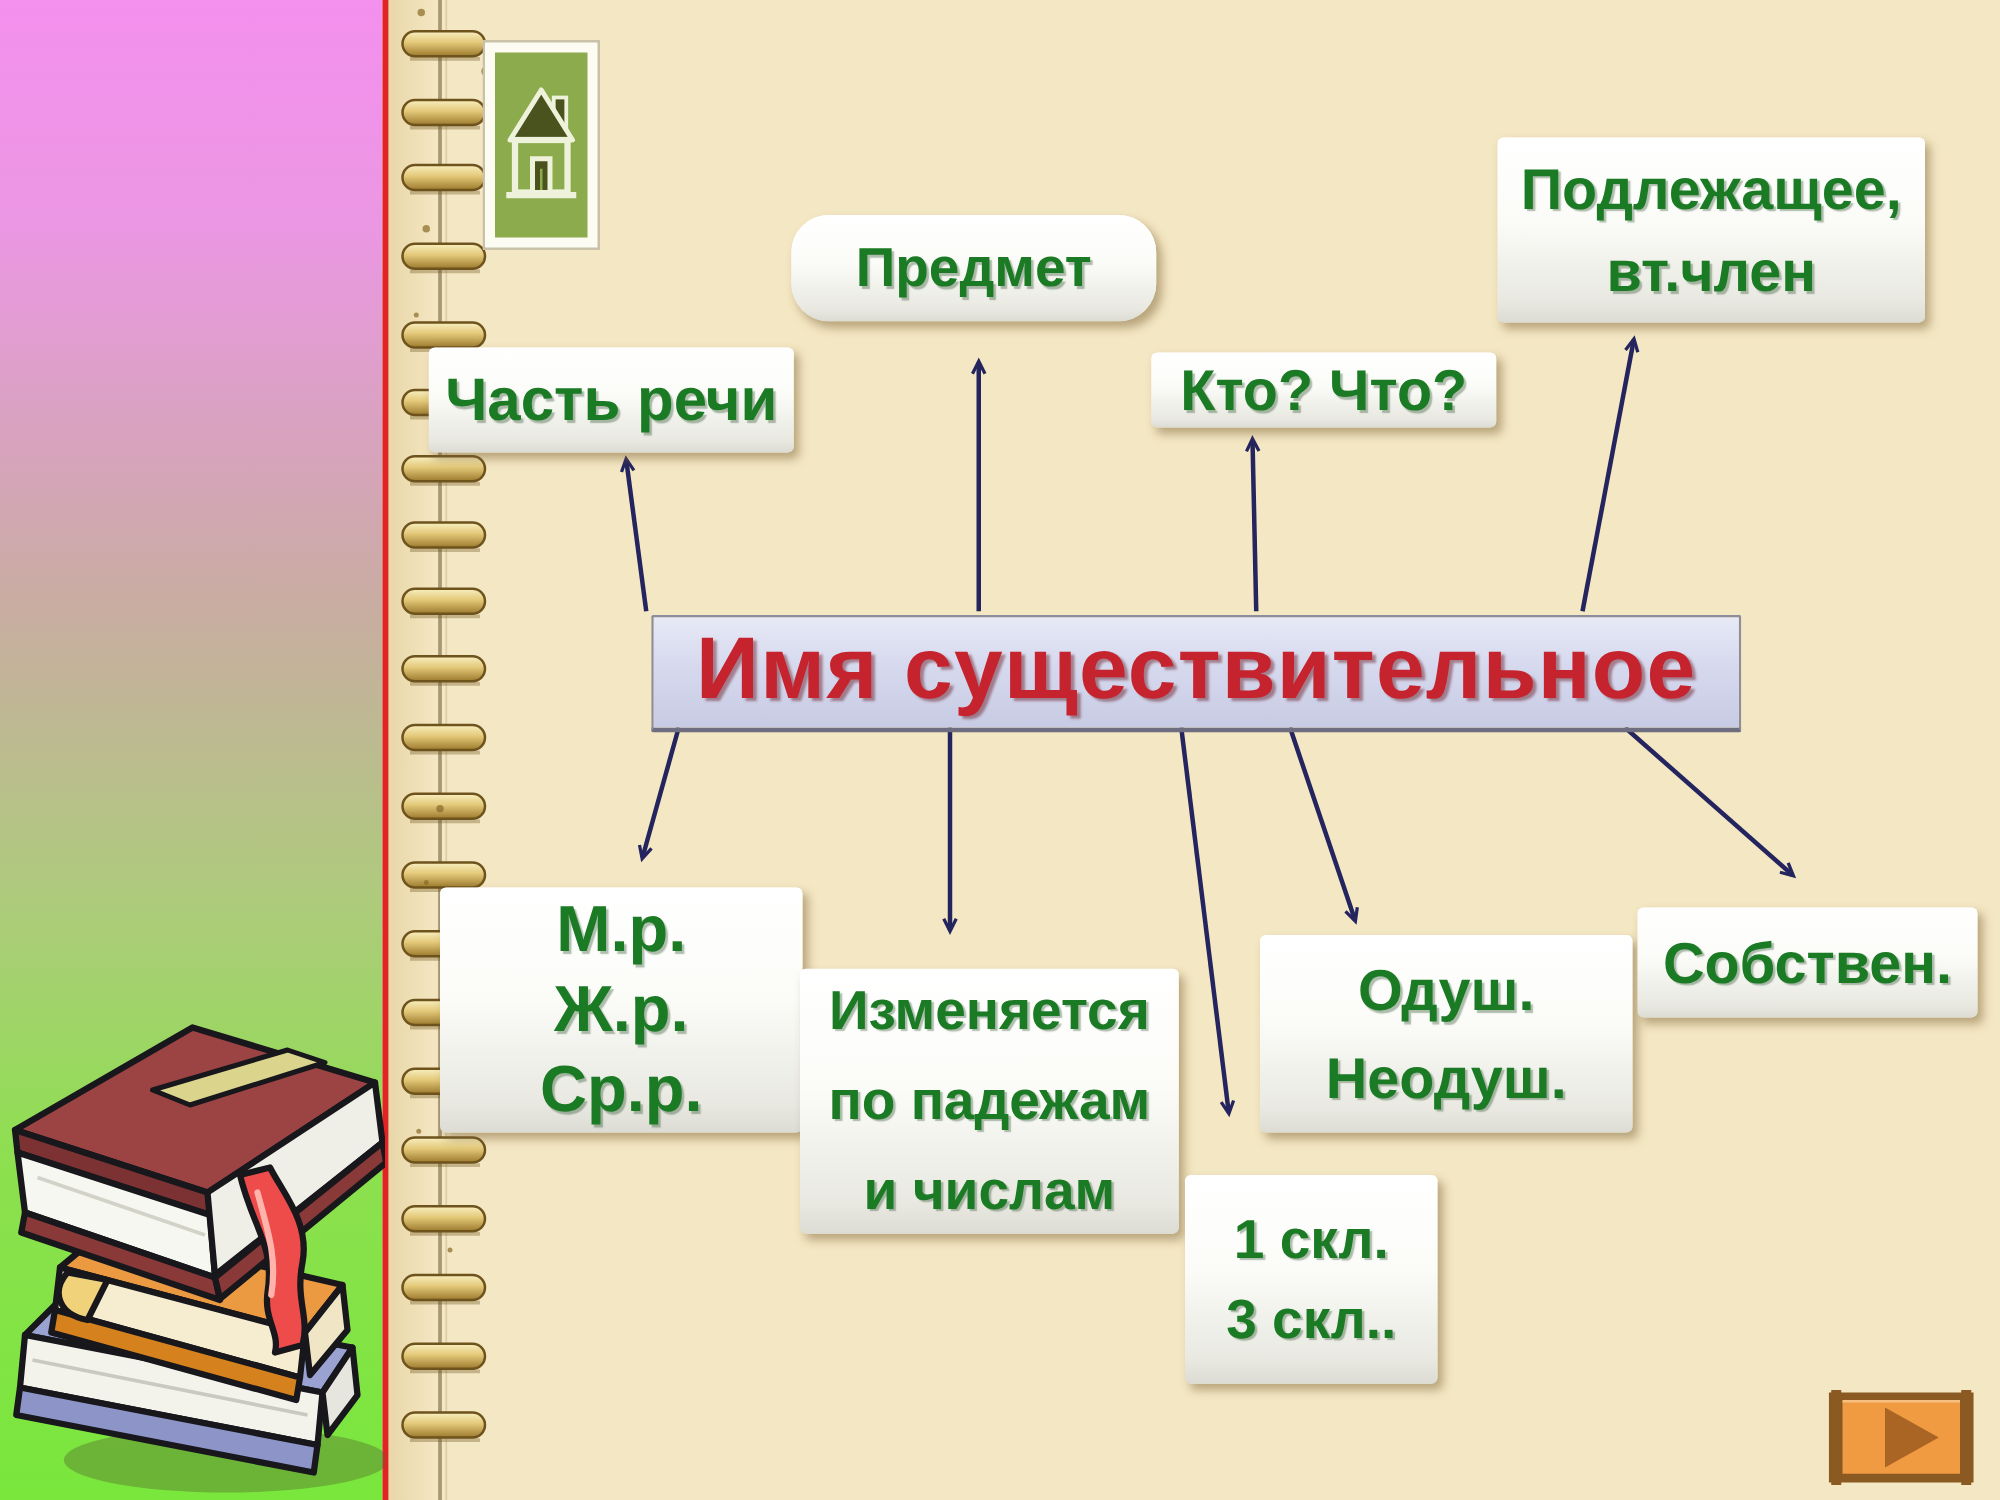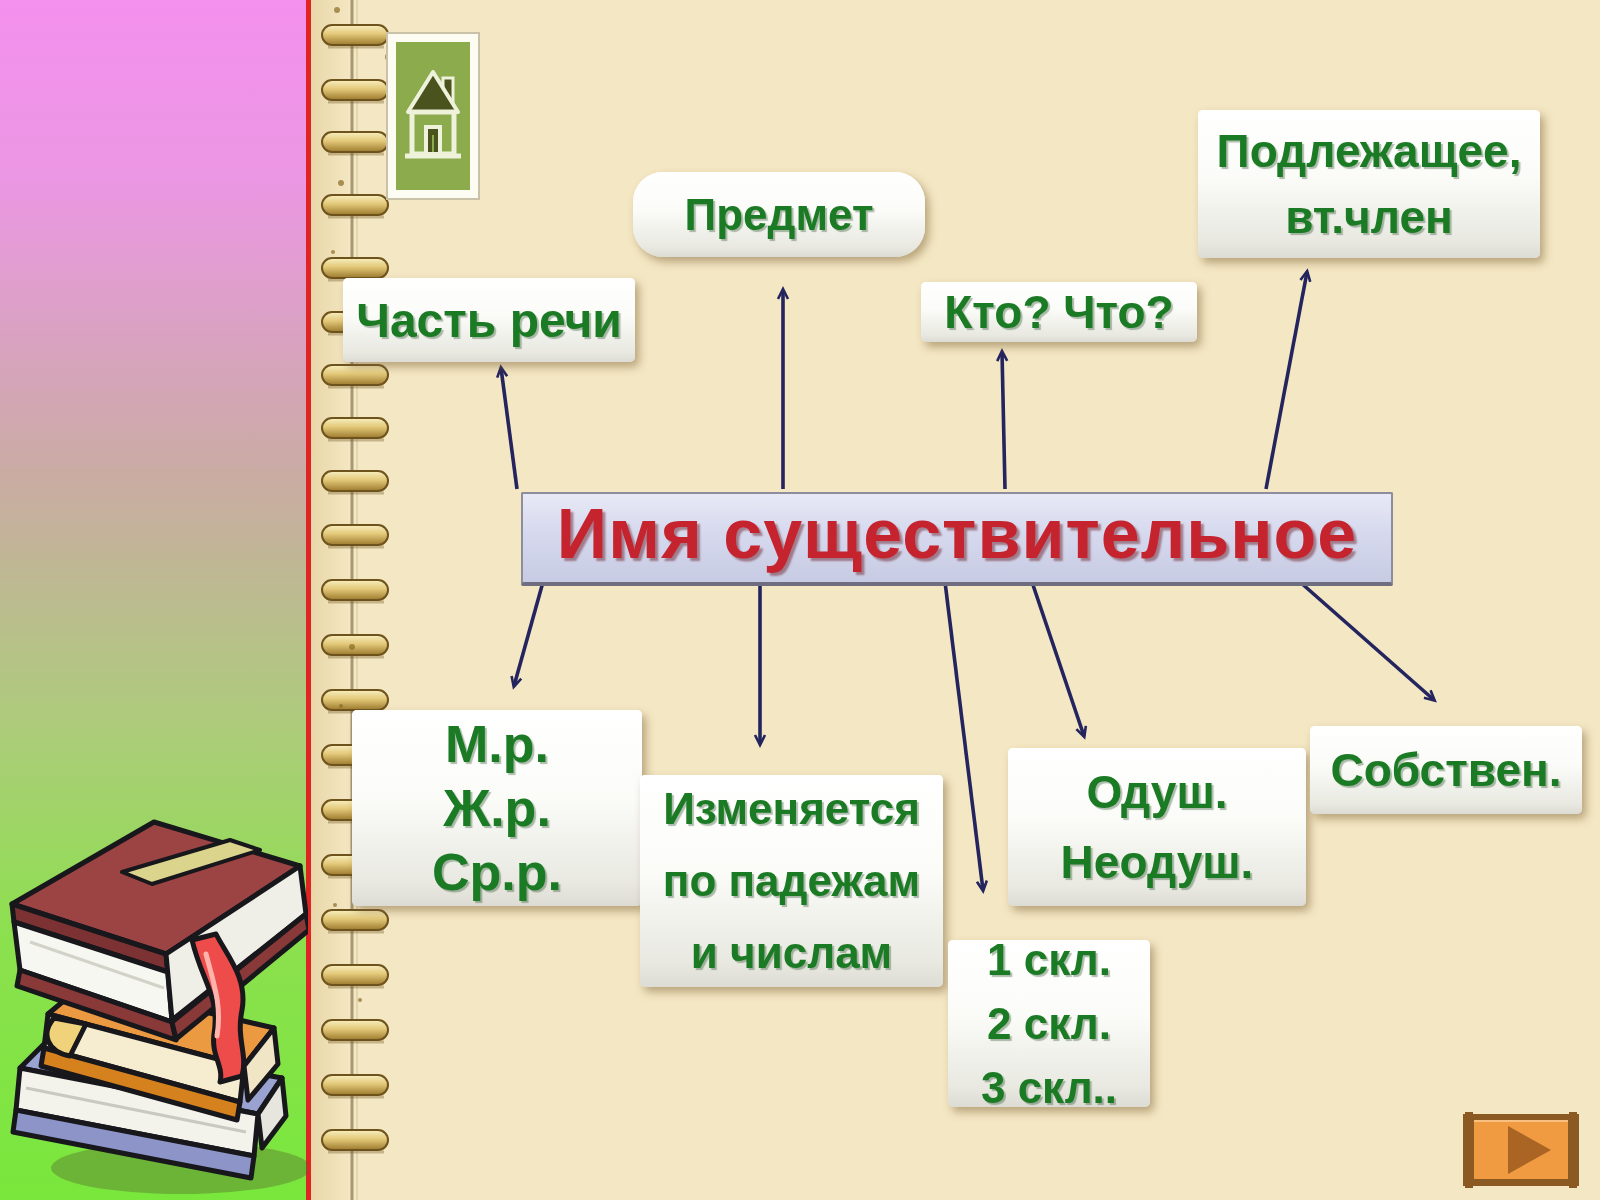--- a/index.html
+++ b/index.html
@@ -154,21 +154,20 @@
   </div>
 
   <div class="nbox" style="left:640px;top:775px;width:303px;height:212px;font-size:44px;line-height:68px;justify-content:space-between;">
     <div class="ln">Изменяется</div>
     <div class="ln">по падежам</div>
     <div class="ln">и числам</div>
   </div>
 
   <div class="nbox" style="left:948px;top:940px;width:202px;height:167px;font-size:44px;line-height:64px;">
     <div class="ln">1 скл.</div>
-    <div class="ln">2 скл.</div>
     <div class="ln">3 скл..</div>
   </div>
 
   <div class="nbox" style="left:1008px;top:748px;width:298px;height:158px;font-size:46px;line-height:70px;">
     <div class="ln">Одуш.</div>
     <div class="ln">Неодуш.</div>
   </div>
 
   <div class="nbox" style="left:1310px;top:726px;width:272px;height:88px;font-size:46px;">
     <div class="ln">Собствен.</div>

